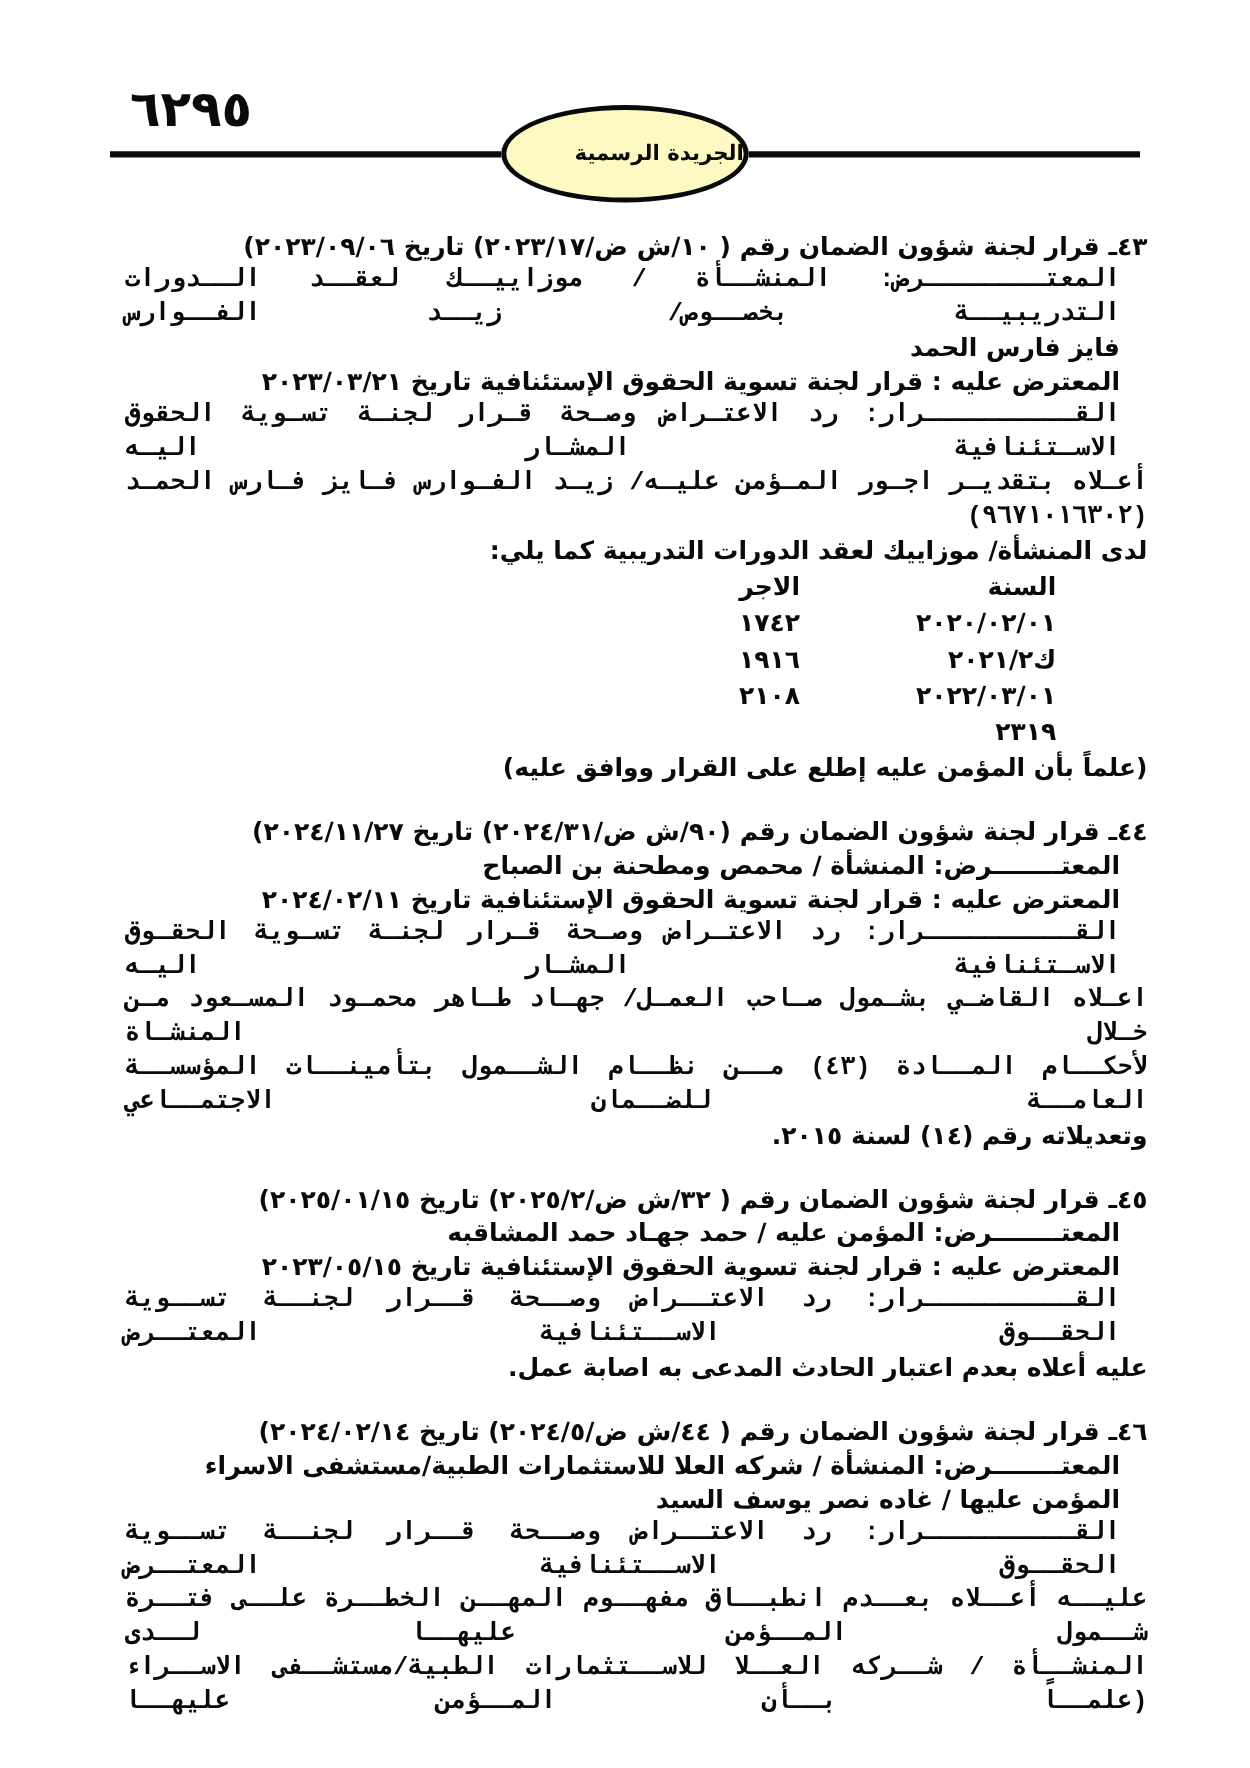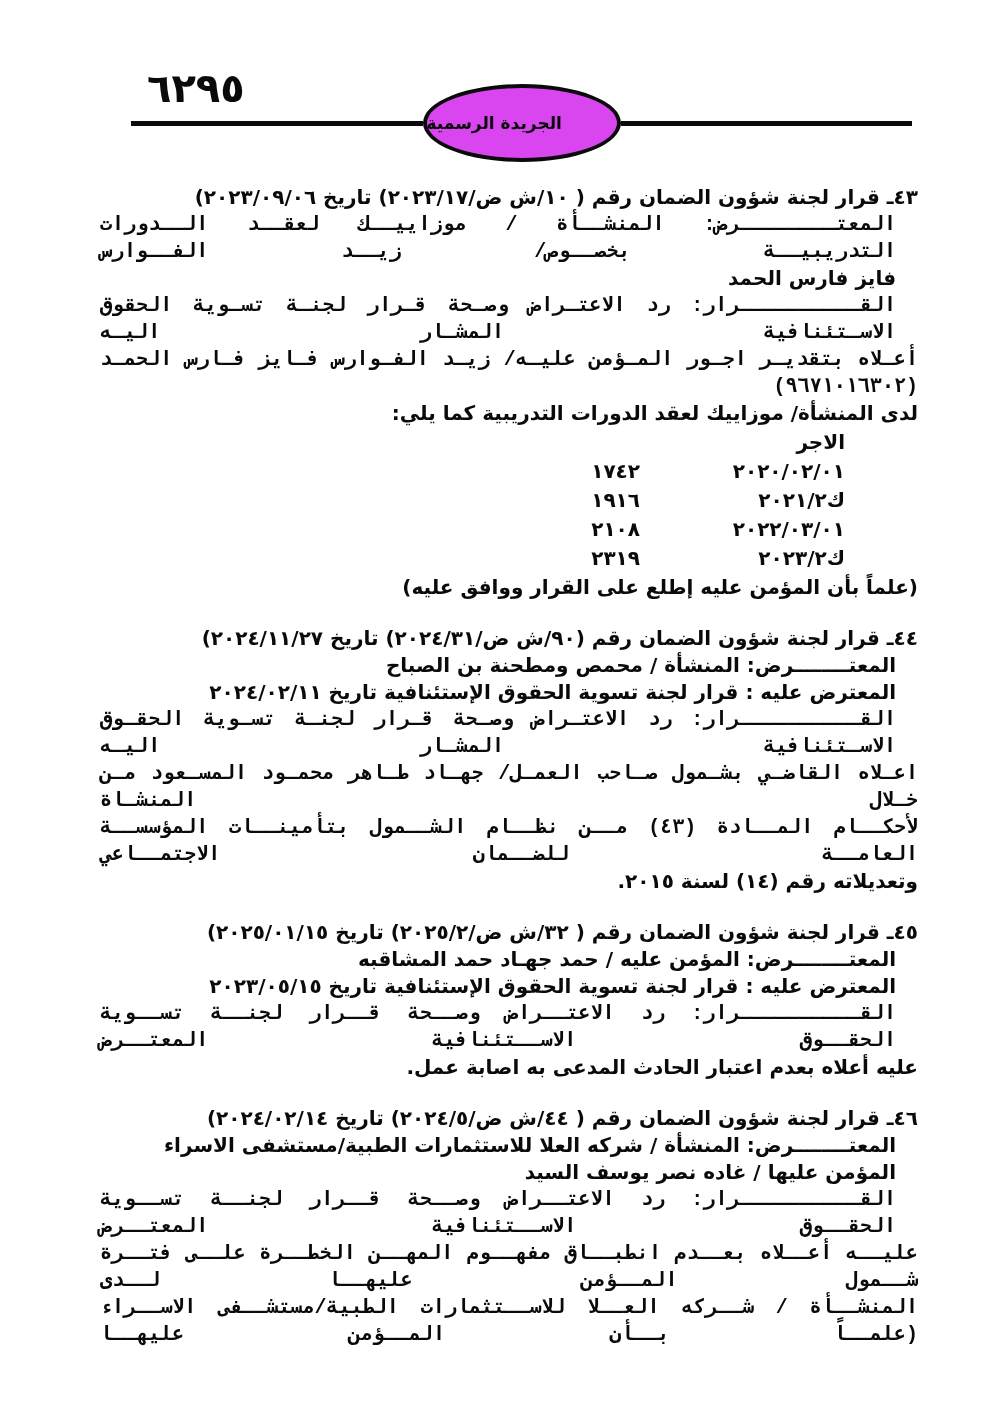--- a/index.html
+++ b/index.html
@@ -3,35 +3,35 @@
 <meta charset="utf-8">
 <style>
   html,body{margin:0;padding:0;background:#ffffff;}
   body{
     width:1000px;height:1414px;position:relative;overflow:hidden;
     color:#0a0a0a;
     font-family:"DejaVu Sans", sans-serif;
     font-weight:700;
   }
   
-  .header{position:relative;height:168px;direction:ltr;margin-left:43px;}
+  .header{position:relative;height:168px;direction:ltr;}
   .pagenum{
     position:absolute;left:104px;top:66px;
     font-size:40px;letter-spacing:3px;line-height:44px;
   }
   .rulewrap{
     position:absolute;left:88px;right:88px;top:100px;height:46px;
     display:flex;align-items:center;
   }
   .seg{flex:1 1 auto;height:5px;background:#0a0a0a;}
   .badge{
     flex:0 0 auto;width:190px;height:70px;
     border:4px solid #0a0a0a;border-radius:50%;
-    display:flex;align-items:center;justify-content:flex-start;
-    background:#d946ef;
+    display:flex;align-items:center;justify-content:flex-end;
+    background:#fef9c3;
   }
   .badge span{font-size:17px;direction:rtl;}
   
   .content{
     direction:rtl;
     padding:16px 82px 0 100px;
     font-size:20px;line-height:27px;
     text-align:right;
   }
   section{margin:0 0 24px 0;}
@@ -58,42 +58,43 @@
     <div class="seg"></div>
   </div>
 </div>
 
 <div class="content">
 
   <section>
     <div class="ln">٤٣ـ قرار لجنة شؤون الضمان رقم ( ١٠/ش ض/٢٠٢٣/١٧) تاريخ ٢٠٢٣/٠٩/٠٦)</div>
     <div class="ln ind j">المعتــــــــرض:  المنشــأة / موزاييــك لعقــد الــدورات التدريبيــة بخصــوص/ زيــد الفــوارس</div>
     <div class="ln ind">فايز فارس الحمد</div>
+    <div class="ln ind">المعترض عليه : قرار لجنة تسوية الحقوق الإستئنافية تاريخ ٢٠٢٣/٠٣/٢١</div>
     <div class="ln ind j">القــــــــــرار: رد الاعتـراض وصـحة قـرار لجنـة تسـوية الحقوق الاسـتئنافية المشـار اليـه</div>
     <div class="ln j">أعـلاه بتقديـر اجـور المـؤمن عليـه/ زيـد الفـوارس فـايز فـارس الحمـد (٩٦٧١٠١٦٣٠٢)</div>
     <div class="ln">لدى المنشأة/ موزاييك لعقد الدورات التدريبية كما يلي:</div>
 
     <div class="wtable">
       <div class="trow">
+        <span class="c-year">السنة</span>
         <span class="c-wage">الاجر</span>
       </div>
       <div class="trow">
         <span class="c-year num">٢٠٢٠/٠٢/٠١</span>
         <span class="c-wage num">١٧٤٢</span>
       </div>
       <div class="trow">
         <span class="c-year num">ك٢٠٢١/٢</span>
         <span class="c-wage num">١٩١٦</span>
       </div>
       <div class="trow">
         <span class="c-year num">٢٠٢٢/٠٣/٠١</span>
         <span class="c-wage num">٢١٠٨</span>
       </div>
       <div class="trow">
-        <span class="c-year num">ك٢٠٢٣/٢</span>
         <span class="c-wage num">٢٣١٩</span>
       </div>
     </div>
 
     <div class="ln">(علماً بأن المؤمن عليه إطلع على القرار ووافق عليه)</div>
   </section>
 
   <section>
     <div class="ln">٤٤ـ قرار لجنة شؤون الضمان رقم (٩٠/ش ض/٢٠٢٤/٣١) تاريخ ٢٠٢٤/١١/٢٧)</div>
     <div class="ln ind">المعتــــــــرض:  المنشأة / محمص ومطحنة بن الصباح</div>

